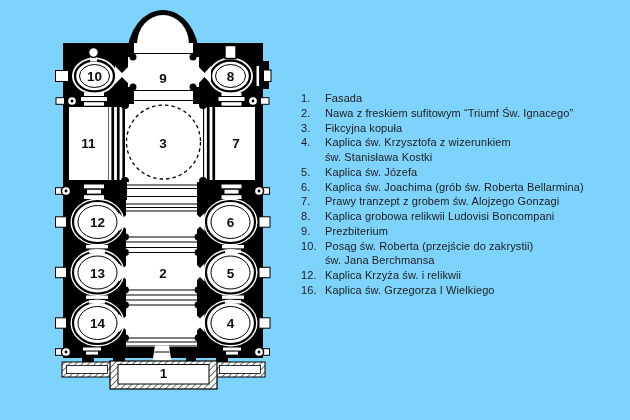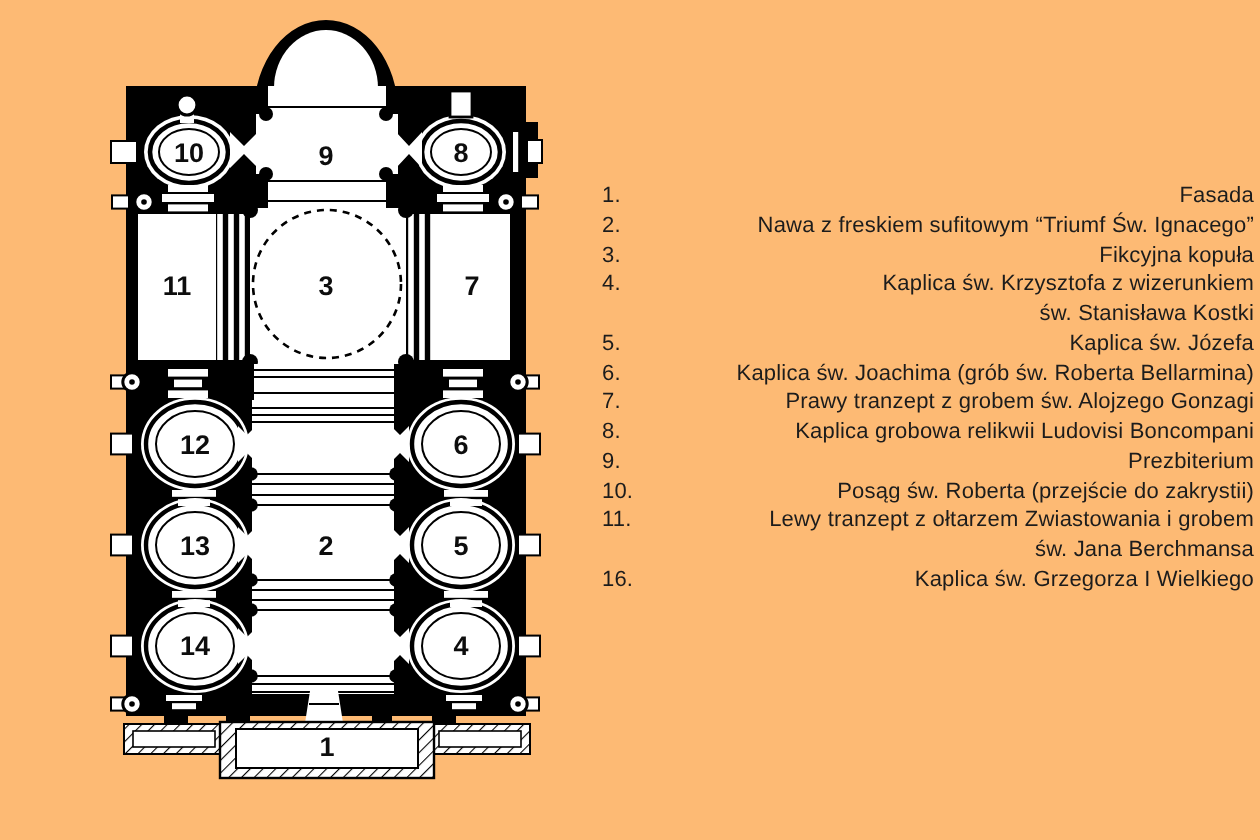--- a/index.html
+++ b/index.html
@@ -1,26 +1,26 @@
 <!DOCTYPE html>
 <html><head>
 <meta charset="utf-8">
 <style>
   * { margin:0; padding:0; box-sizing:border-box; }
   html,body { width:630px; height:420px; background:#ffffff; overflow:hidden; }
-  .stage { position:relative; width:630px; height:420px; background:#fdba74;
+  .stage { position:relative; width:630px; height:420px; background:#7dd3fc;
            font-family:"Liberation Sans", sans-serif; }
   .plan-svg { position:absolute; left:0; top:0; }
   .plan-label { font-family:"Liberation Sans", sans-serif; font-weight:bold;
                 font-size:13.5px; fill:#0d0d0d; text-anchor:middle; }
   .legend { position:absolute; left:301px; top:91px; width:326px; }
   .legend-row { display:flex; align-items:flex-start; font-size:11px;
                 line-height:14.75px; color:#1c1c1c; letter-spacing:0.1px; }
   .legend-row .num { flex:0 0 24px; }
-  .legend-row .txt { flex:1; white-space:nowrap;text-align:right; }
+  .legend-row .txt { flex:1; white-space:nowrap; }
 </style>
 </head>
 <body>
 
 <div class="stage">
 
   <svg class="plan-svg" width="630" height="420" viewBox="0 0 630 420">
     <defs>
       <pattern id="hatch" width="4.5" height="4.5" patternUnits="userSpaceOnUse" patternTransform="rotate(45)">
         <rect width="4.5" height="4.5" fill="#ffffff"></rect>
@@ -319,26 +319,26 @@
       </div>
     <div class="legend-row">
         <span class="num">9.</span>
         <span class="txt">Prezbiterium</span>
       </div>
     <div class="legend-row">
         <span class="num">10.</span>
         <span class="txt">Posąg św. Roberta (przejście do zakrystii)</span>
       </div>
     <div class="legend-row">
-        <span class="num">11.</span>
-        <span class="txt">Lewy tranzept z ołtarzem Zwiastowania i grobem</span>
-      </div>
-    <div class="legend-row">
         <span class="num"></span>
         <span class="txt">św. Jana Berchmansa</span>
       </div>
     <div class="legend-row">
+        <span class="num">12.</span>
+        <span class="txt">Kaplica Krzyża św. i relikwii</span>
+      </div>
+    <div class="legend-row">
         <span class="num">16.</span>
         <span class="txt">Kaplica św. Grzegorza I Wielkiego</span>
       </div>
   </div>
 
 </div>
 
 </body></html>

